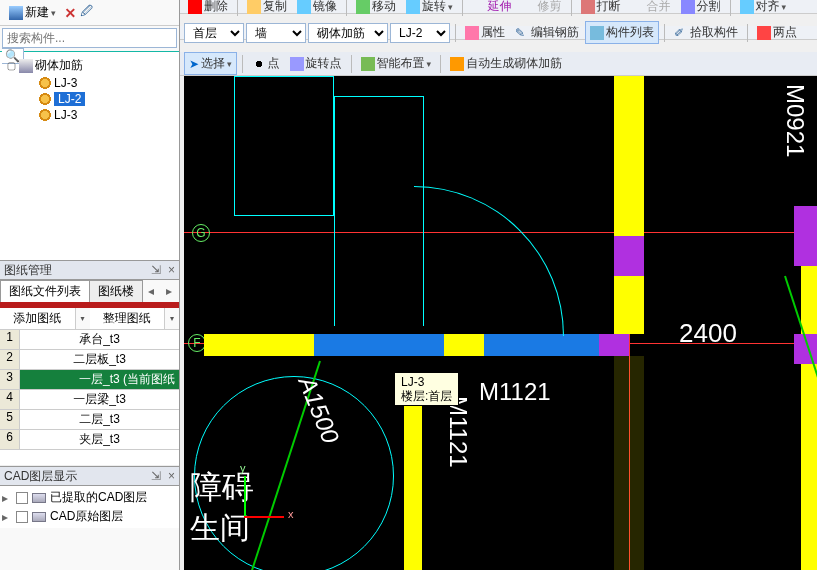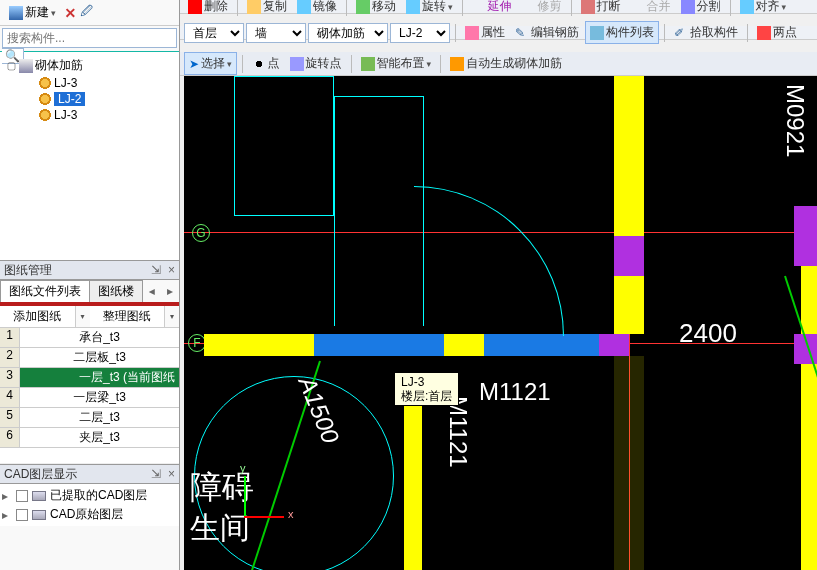--- a/index.html
+++ b/index.html
@@ -32,21 +32,21 @@
 .tree-node .ind{ display:inline-block; }
 .tree-node .exp{ width:11px; text-align:center; color:#666; font-size:10px;}
 .tree-node .nic{ width:14px; height:14px; margin:0 2px; }
 .tree-node.sel .lbl{ background:#1e6fd6; color:#fff; padding:0 4px;}
 .cog{ background: radial-gradient(circle,#f7c24a 40%,#d68a12 41% 60%, transparent 61%); border-radius:50%; }
 
 .panel-header{ height:20px; background:#e2e6ee; border-top:1px solid #999; border-bottom:1px solid #999; display:flex; align-items:center; padding:0 4px; font-weight:normal; color:#333; position:relative;}
 .panel-header .pin{ position:absolute; right:18px; color:#666; cursor:pointer;}
 .panel-header .cx{ position:absolute; right:4px; color:#666; cursor:pointer;}
 
-.tabs-row{ display:flex; border-bottom:4px solid #b91c1c;justify-content:space-between;}
+.tabs-row{ display:flex; border-bottom:6px solid #b91c1c;}
 .tabs-row .tab{ padding:2px 8px; border:1px solid #999; border-bottom:none; background:#fff; margin-right:-1px; cursor:pointer;}
 .tabs-row .tab.inactive{ background:#eee;}
 .tabs-row .nav{ width:18px; display:flex; align-items:center; justify-content:center; color:#666; cursor:pointer;}
 
 .sub-row{ display:flex; border-bottom:1px solid #ccc;}
 .sub-row .sb{ flex:1; text-align:center; padding:2px 0; border-right:1px solid #ccc; cursor:pointer; background:#fff;}
 .sub-row .ar{ width:14px; display:flex; align-items:center; justify-content:center; font-size:8px; color:#555;}
 
 .grid{ background:#fff;}
 .grid-header{ display:flex; background:#ece9d8; border-bottom:1px solid #999;}

